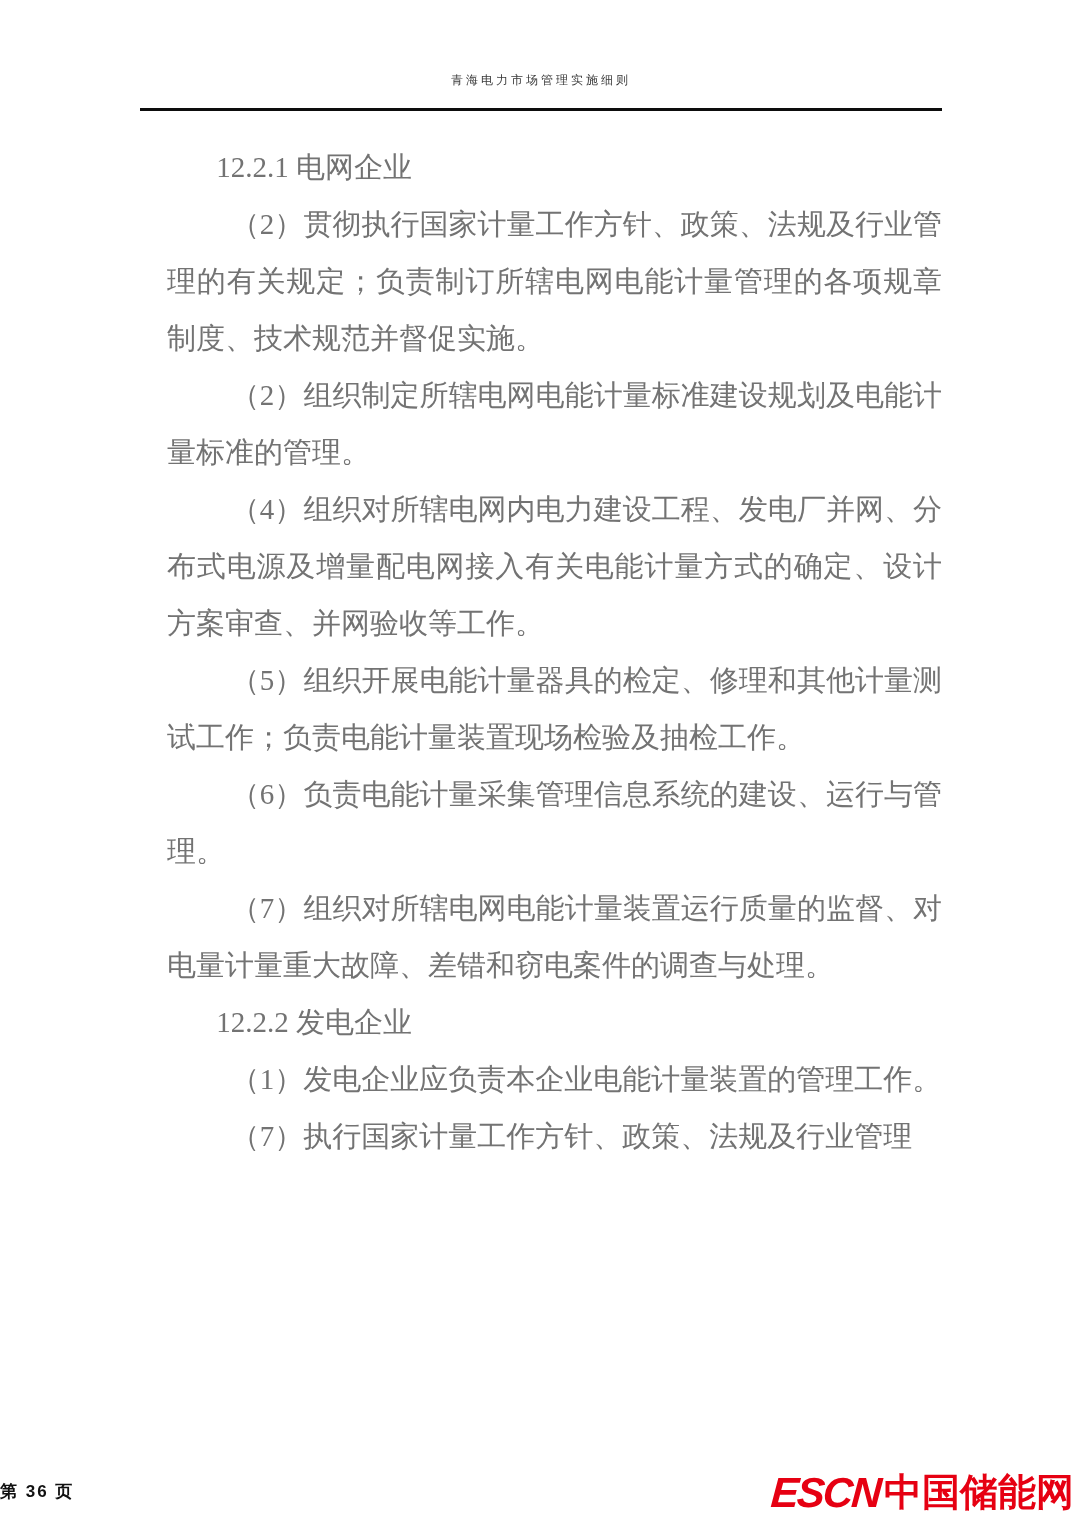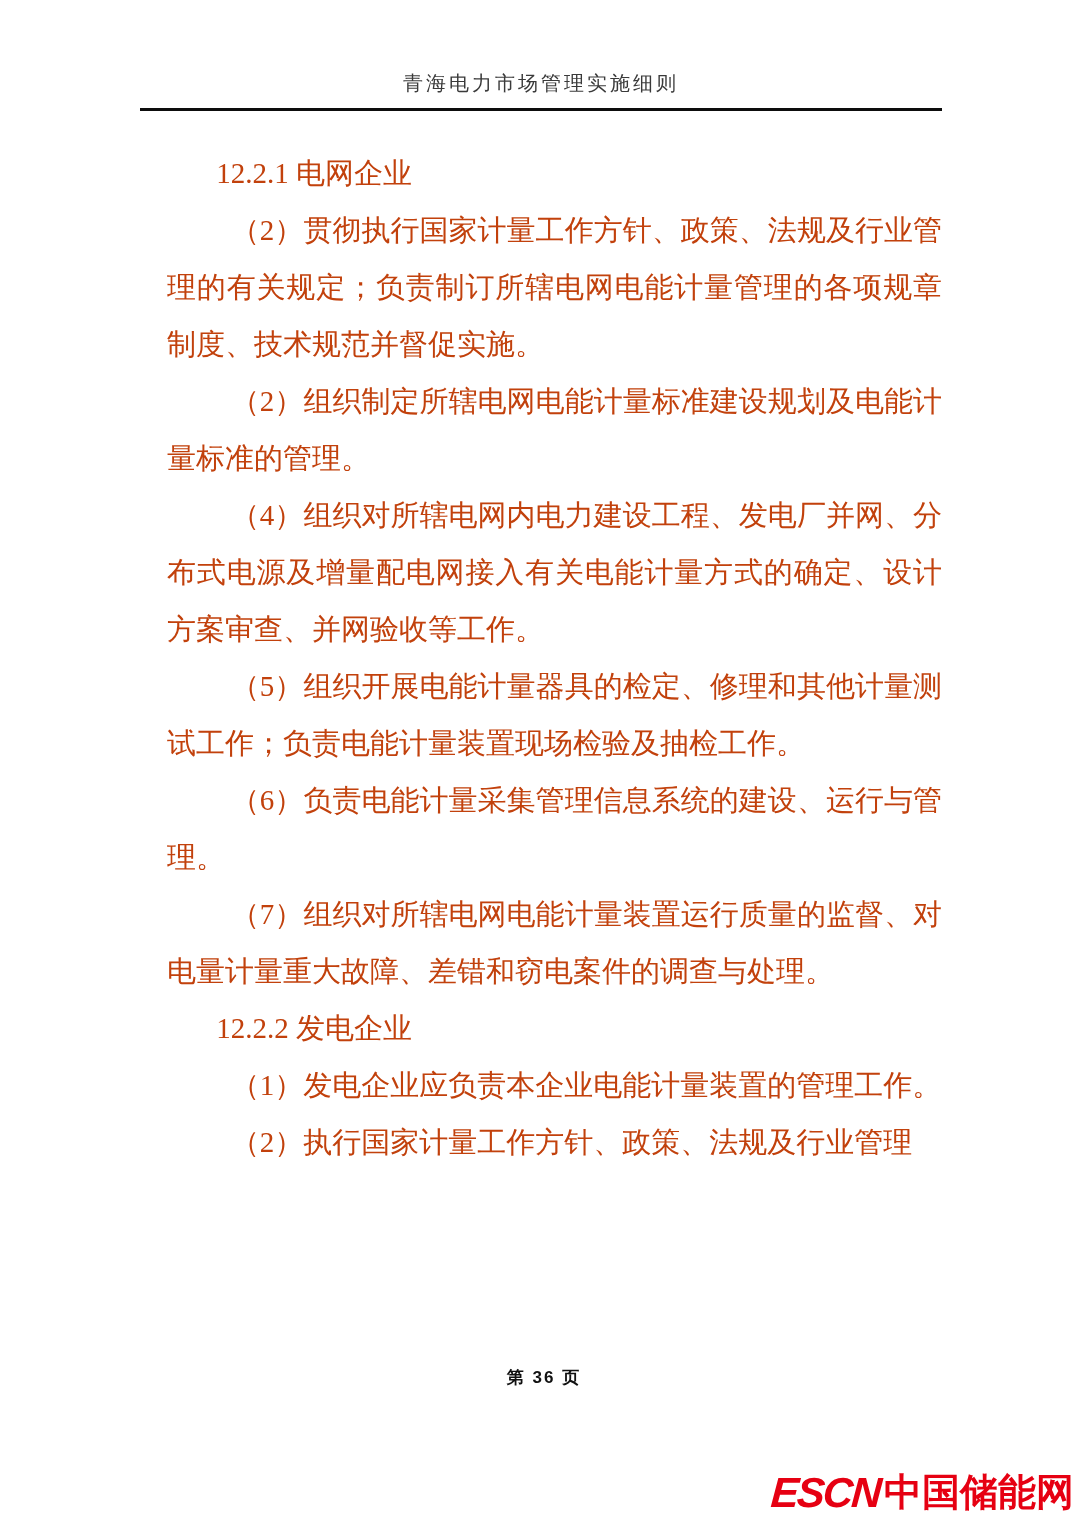--- a/index.html
+++ b/index.html
@@ -16,64 +16,63 @@
   
   .header {
     position: absolute;
     top: 70px;
     left: 140px;
     width: 802px;
     text-align: center;
   }
   .header-title {
     display: inline-block;
-    font-size: 20px;
+    font-size: 12px;
     letter-spacing: 3px;
     color: #3a3a3a;
     font-family: "Liberation Serif", "DejaVu Serif", serif;
   }
   .header-rule {
     position: absolute;
     top: 108px;
     left: 140px;
     width: 802px;
     height: 3px;
     background: #0d0d0d;
   }
   
   .doc-body {
     position: absolute;
-    top: 145px;
+    top: 139px;
     left: 167px;
     width: 775px;
     font-size: 29px;
     line-height: 57px;
     text-align: justify;
     text-justify: inter-ideograph;
-    color: #c2410c;
+    color: #737373;
   }
   .doc-body h2 {
     font-size: 29px;
     font-weight: normal;
     line-height: 57px;
     text-indent: 1.7em;
     text-align: left;
   }
   .doc-body p {
     text-indent: 2.2em;
     text-align: justify;
   }
   
   .footer {
     position: absolute;
-    top: 1366px;
+    top: 1480px;
     left: 0;
     width: 100%;
-    text-align: center;
-    padding-left: 8px;
+    text-align: left;
   }
   .footer-page {
     font-family: "Liberation Sans", "DejaVu Sans", sans-serif;
     font-weight: bold;
     font-size: 17px;
     letter-spacing: 2px;
     color: #111111;
   }
   
   .logo {
@@ -120,21 +119,21 @@
     <h2>12.2.1 电网企业</h2>
     <p>（2）贯彻执行国家计量工作方针、政策、法规及行业管理的有关规定；负责制订所辖电网电能计量管理的各项规章制度、技术规范并督促实施。</p>
     <p>（2）组织制定所辖电网电能计量标准建设规划及电能计量标准的管理。</p>
     <p>（4）组织对所辖电网内电力建设工程、发电厂并网、分布式电源及增量配电网接入有关电能计量方式的确定、设计方案审查、并网验收等工作。</p>
     <p>（5）组织开展电能计量器具的检定、修理和其他计量测试工作；负责电能计量装置现场检验及抽检工作。</p>
     <p>（6）负责电能计量采集管理信息系统的建设、运行与管理。</p>
     <p>（7）组织对所辖电网电能计量装置运行质量的监督、对电量计量重大故障、差错和窃电案件的调查与处理。</p>
 
     <h2>12.2.2 发电企业</h2>
     <p>（1）发电企业应负责本企业电能计量装置的管理工作。</p>
-    <p>（2）执行国家计量工作方针、政策、法规及行业管理</p>
+    <p>（7）执行国家计量工作方针、政策、法规及行业管理</p>
   </main>
 
   <div class="footer">
     <span class="footer-page">第 36 页</span>
   </div>
 
   <div class="logo">
     <span class="logo-en">ESCN</span><span class="logo-zh">中国储能网</span>
   </div>
 

